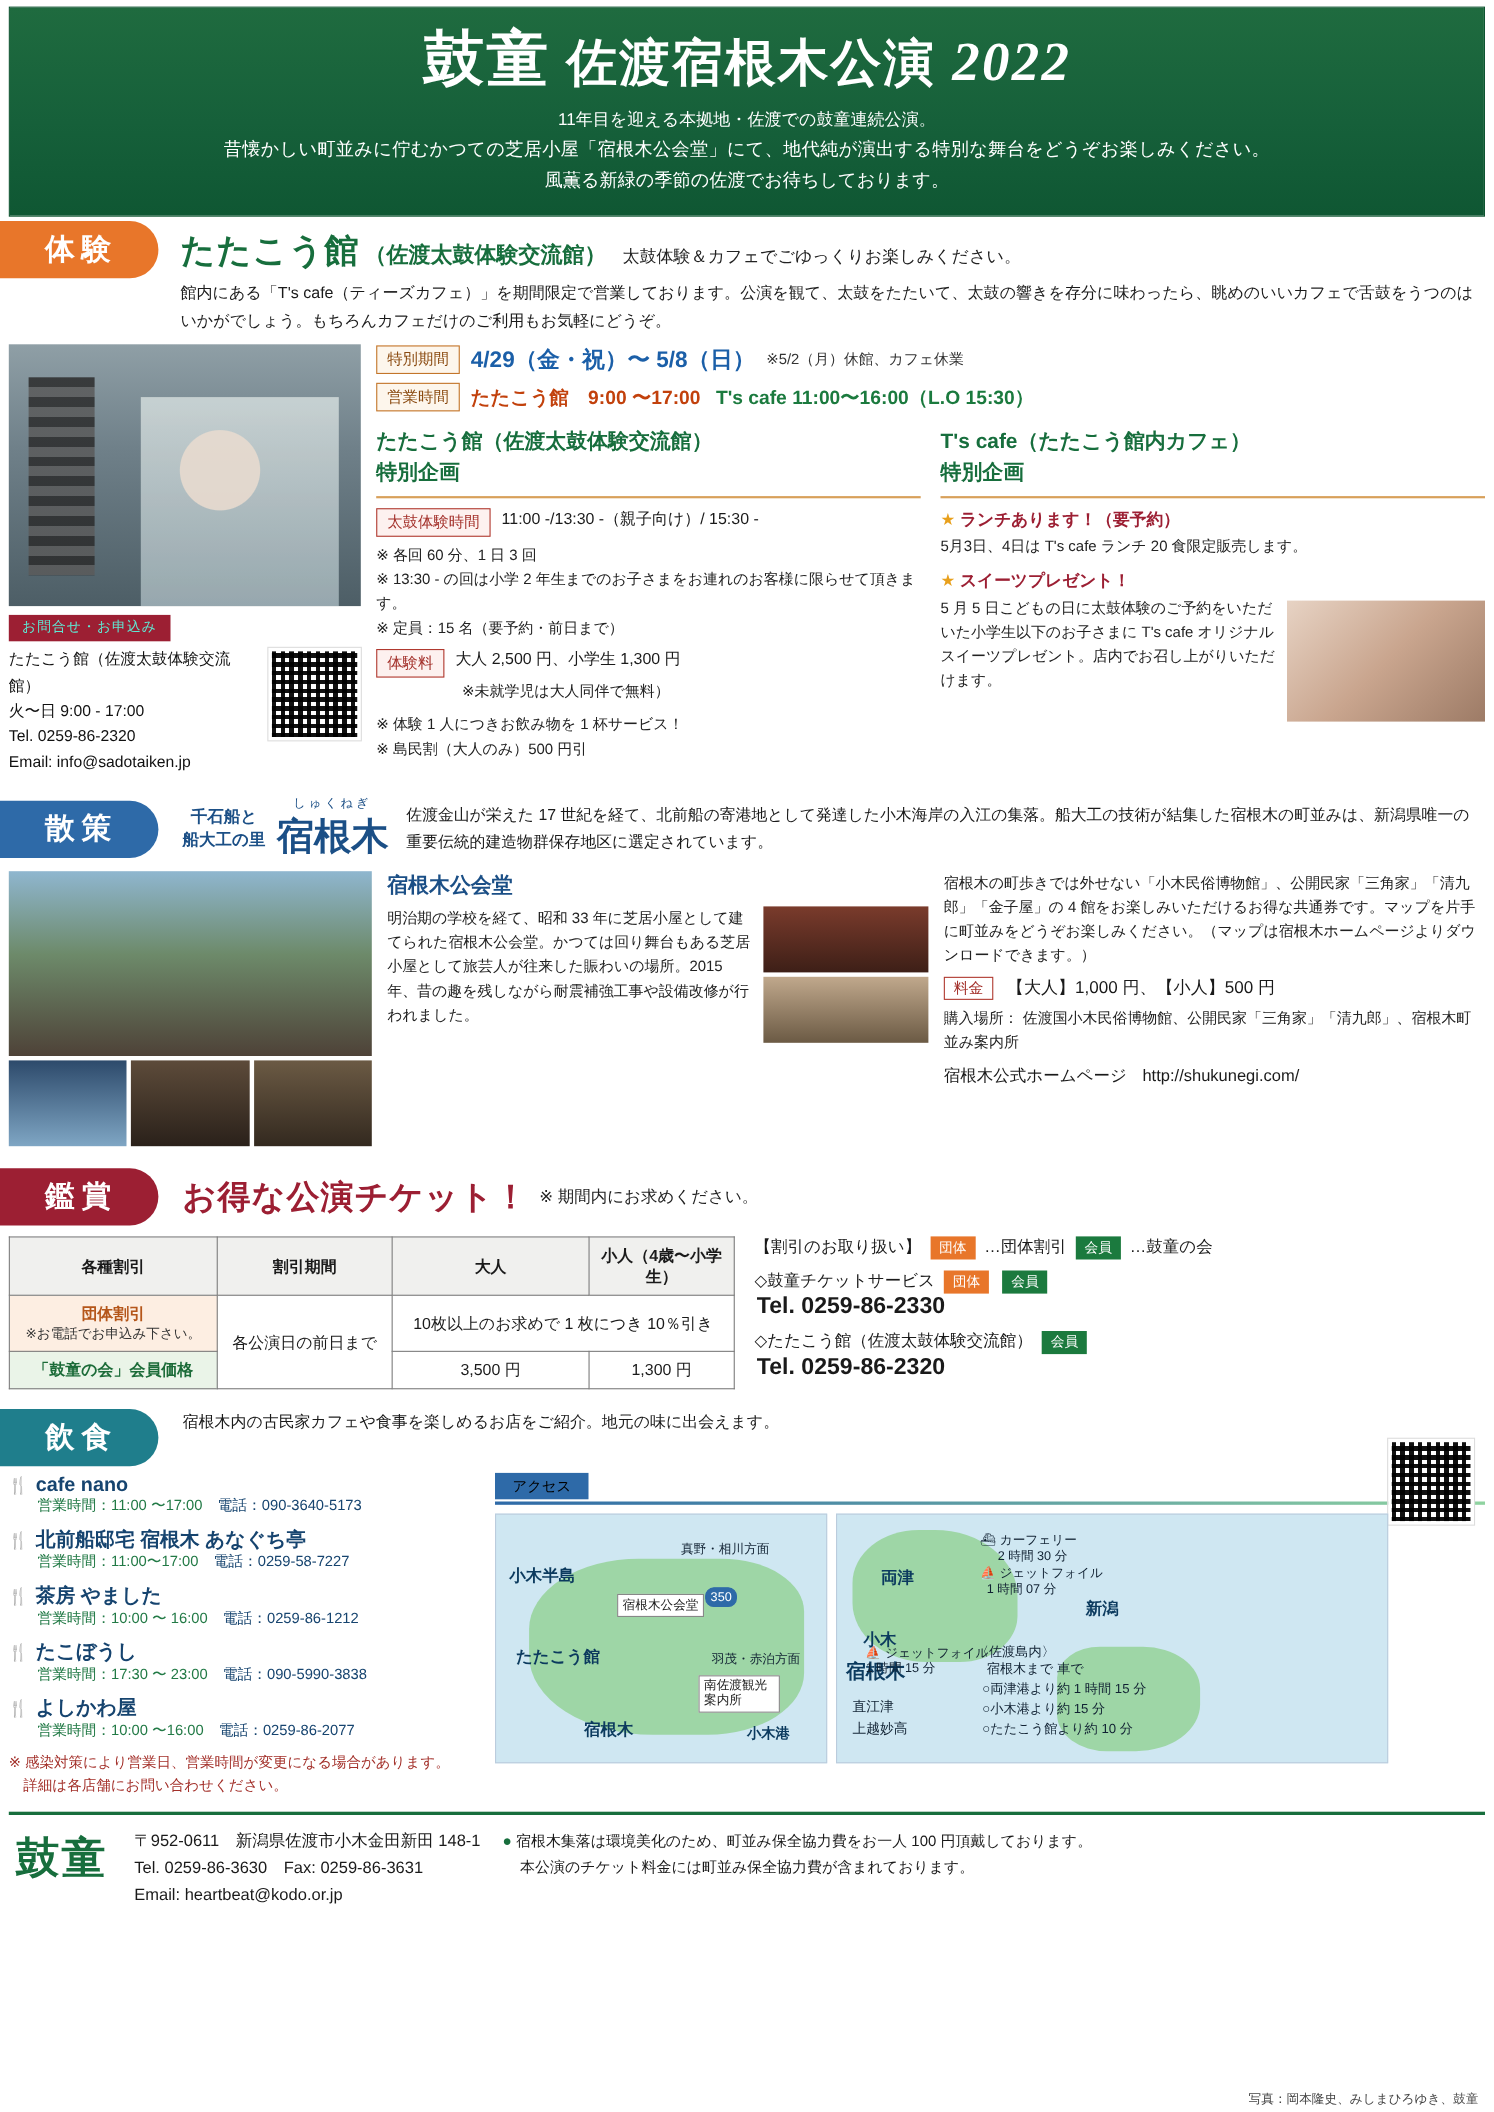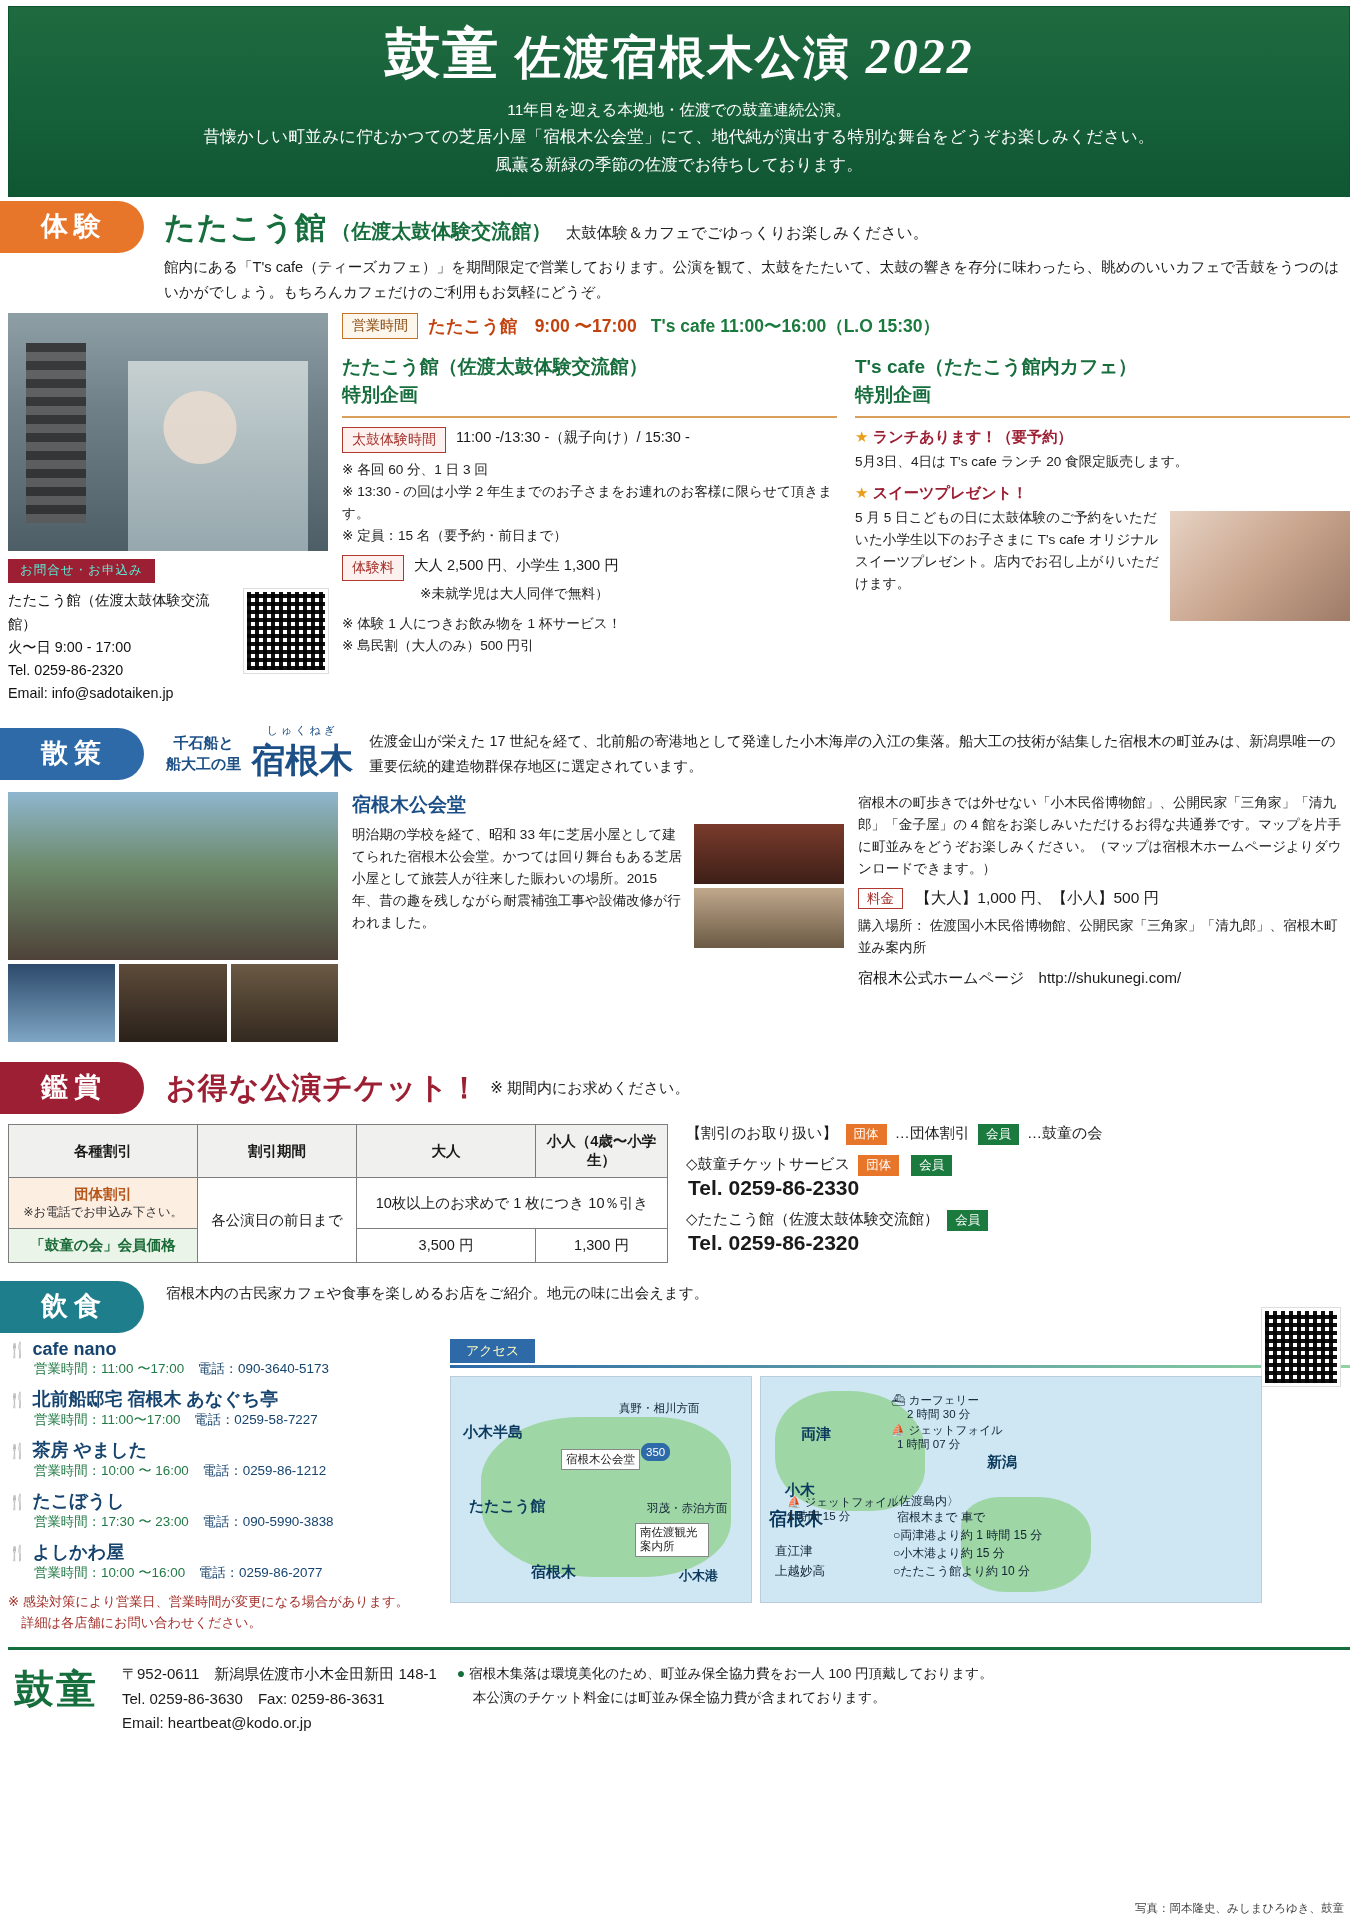--- a/index.html
+++ b/index.html
@@ -164,21 +164,21 @@
   .food-body{display:flex;gap:12px;margin-top:6px;}
   .food-list{width:430px;}
   .food-item{margin-bottom:9px;}
   .food-name{font-size:18px;color:#16446f;font-weight:bold;}
   .food-meta{font-size:13.4px;color:#227a46;margin-left:26px;}
   .food-meta .tel{color:#16446f;margin-left:10px;}
   .fork{display:inline-block;width:20px;color:#2e6aa8;font-size:15px;}
   .food-warn{font-size:13.2px;color:#a3302a;line-height:1.6;margin-top:6px;}
 
   .access{flex:1;}
-  .access-tag{display:inline-block;background:#2e6aa8;color:#fef9c3;font-size:13px;padding:3px 16px;}
+  .access-tag{display:inline-block;background:#2e6aa8;color:#000000;font-size:13px;padding:3px 16px;}
   .access-bar{height:3px;background:linear-gradient(90deg,#2e6aa8,#8fd3a0);margin-top:2px;}
   .access-text{font-size:14.5px;line-height:1.7;margin-top:6px;}
   .access-big{font-size:22px;font-weight:bold;}
   .access-url{font-size:16px;}
   .qr2{width:72px;height:72px;float:right;margin:-60px 10px 0 0;
     background:repeating-linear-gradient(90deg,#111 0 4px,#fff 4px 8px),
                repeating-linear-gradient(0deg,#111 0 4px,#fff 4px 8px);
     background-blend-mode:multiply;border:3px solid #fff;outline:1px solid #ddd;}
   .maps{display:flex;gap:8px;margin-top:8px;}
   .map1{width:300px;height:225px;background:#cfe7f2;position:relative;border:1px solid #bcd;}
@@ -236,20 +236,25 @@
             <div>火〜日 9:00 - 17:00</div>
             <div>Tel. 0259-86-2320</div>
             <div>Email: info@sadotaiken.jp</div>
           </div>
           <div class="qr"></div>
         </div>
       </div>
     </div>
 
     <div class="exp-right">
+      <div class="label-row">
+        <span class="lbl">特別期間</span>
+        <span class="period-val">4/29（金・祝）〜 5/8（日）</span>
+        <span class="period-note">※5/2（月）休館、カフェ休業</span>
+      </div>
       <div class="label-row">
         <span class="lbl">営業時間</span>
         <span class="hours-val">たたこう館　9:00 〜17:00</span>
         <span style="width:14px"></span>
         <span class="hours-val2">T's cafe 11:00〜16:00（L.O 15:30）</span>
       </div>
 
       <div class="two-col">
         <div class="col">
           <div class="col-title">たたこう館（佐渡太鼓体験交流館）</div>

